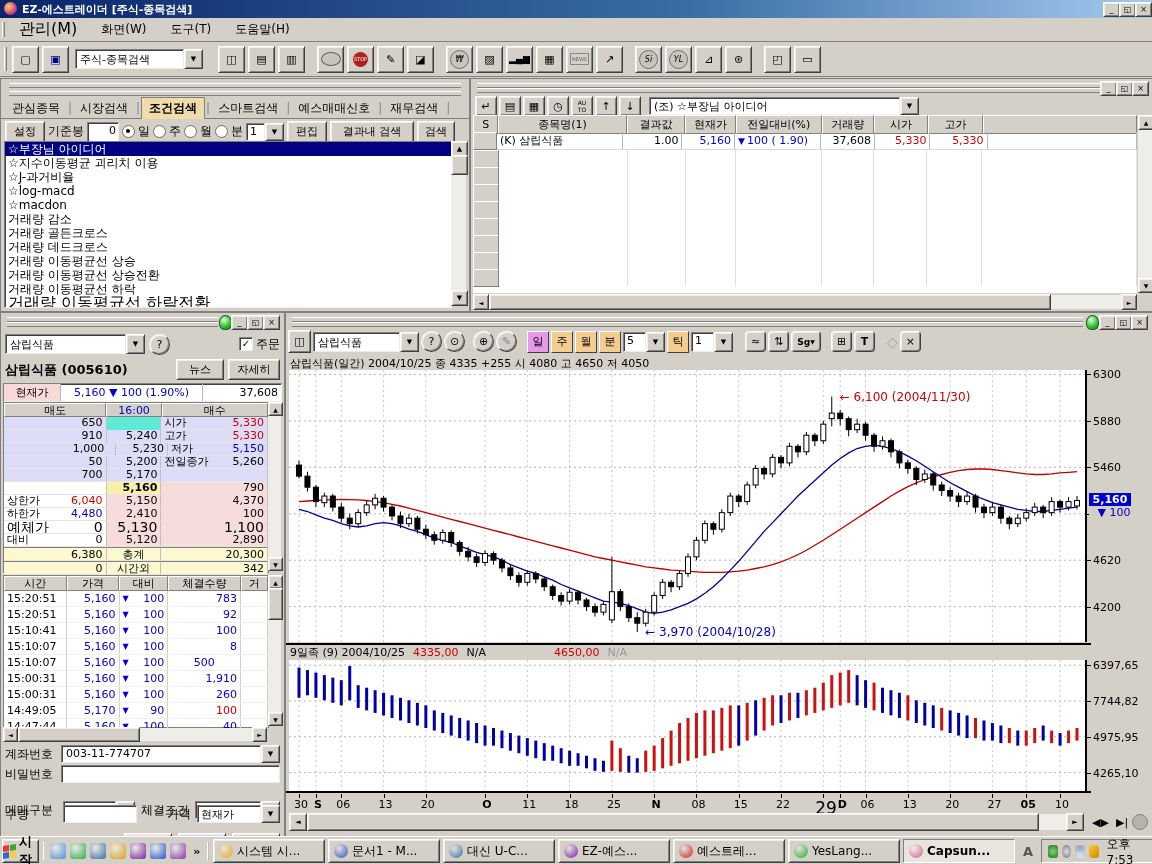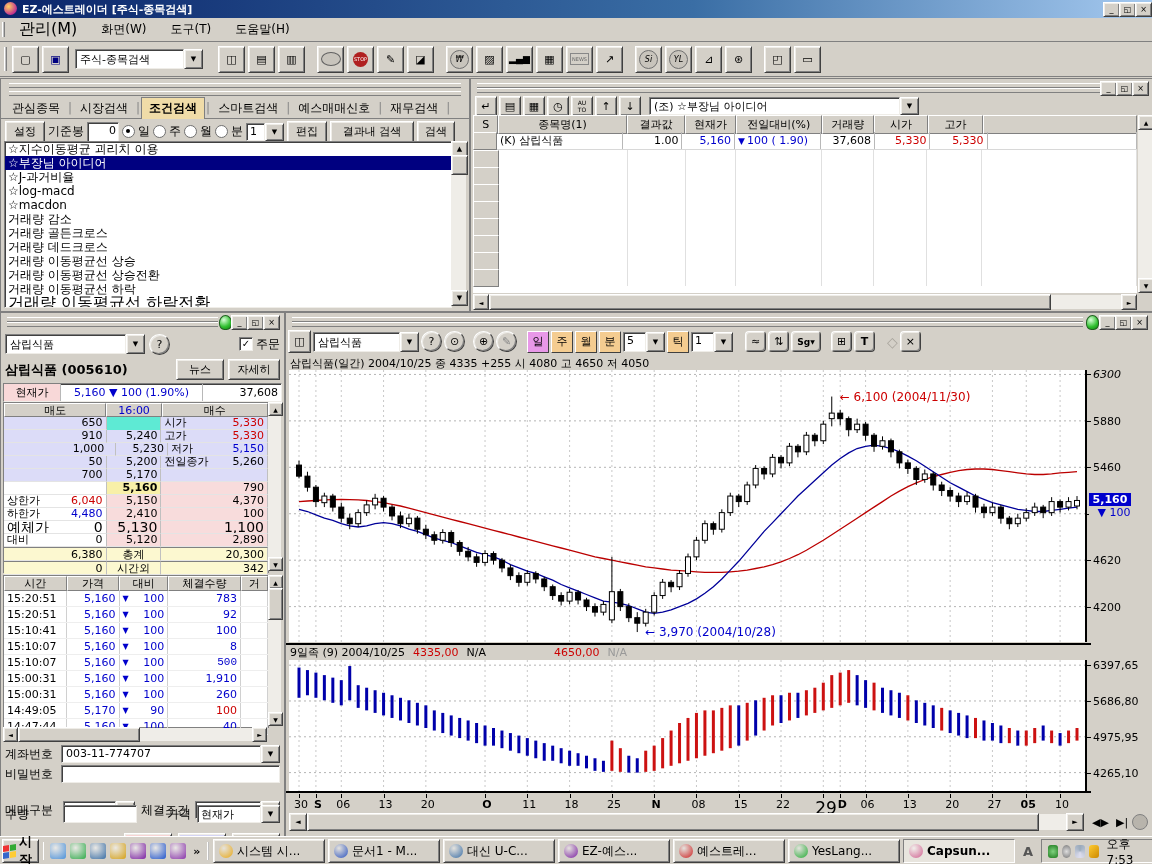--- a/index.html
+++ b/index.html
@@ -153,22 +153,22 @@
       <span class="combo" style="width:38px;height:18px">
         <span class="val" style="padding:1px 3px">1</span>
           <span class="drop">▼</span>
         </span>
       <span class="btn" style="width:38px;height:20px">편집</span>
       <span class="btn" style="width:82px;height:20px">결과내 검색</span>
       <span class="btn" style="width:36px;height:20px">검색</span>
     </div>
     <div class="sunk abs" style="left:3px;top:62px;width:446px;height:165px;overflow:hidden;padding:0">
       <div id="cond-list">
+          <div style="height: 14px; line-height: 14px; padding: 0px 3px; font-size: 12px; white-space: nowrap; background: rgb(0, 0, 128); color: rgb(255, 255, 255);">☆부장님 아이디어</div>
           <div style="height: 14px; line-height: 14px; padding: 0px 3px; font-size: 12px; white-space: nowrap;">☆지수이동평균 괴리치 이용</div>
-          <div style="height: 14px; line-height: 14px; padding: 0px 3px; font-size: 12px; white-space: nowrap; background: rgb(0, 0, 128); color: rgb(255, 255, 255);">☆부장님 아이디어</div>
           <div style="height: 14px; line-height: 14px; padding: 0px 3px; font-size: 12px; white-space: nowrap;">☆J-과거비율</div>
           <div style="height: 14px; line-height: 14px; padding: 0px 3px; font-size: 12px; white-space: nowrap;">☆log-macd</div>
           <div style="height: 14px; line-height: 14px; padding: 0px 3px; font-size: 12px; white-space: nowrap;">☆macdon</div>
           <div style="height: 14px; line-height: 14px; padding: 0px 3px; font-size: 12px; white-space: nowrap;">거래량 감소</div>
           <div style="height: 14px; line-height: 14px; padding: 0px 3px; font-size: 12px; white-space: nowrap;">거래량 골든크로스</div>
           <div style="height: 14px; line-height: 14px; padding: 0px 3px; font-size: 12px; white-space: nowrap;">거래량 데드크로스</div>
           <div style="height: 14px; line-height: 14px; padding: 0px 3px; font-size: 12px; white-space: nowrap;">거래량 이동평균선 상승</div>
           <div style="height: 14px; line-height: 14px; padding: 0px 3px; font-size: 12px; white-space: nowrap;">거래량 이동평균선 상승전환</div>
           <div style="height: 14px; line-height: 14px; padding: 0px 3px; font-size: 12px; white-space: nowrap;">거래량 이동평균선 하락</div>
           <div style="height: 14px; line-height: 14px; padding: 0px 3px; font-size: 16px; white-space: nowrap;">거래량 이동평균선 하락전환</div>
@@ -503,21 +503,21 @@
           <div style="width: 66px; padding: 0px 3px; border-right: 1px solid rgb(208, 208, 208); overflow: hidden; text-align: right; color: rgb(0, 0, 204);">8</div>
           <div style="width: 20px; padding: 0px 3px; border-right: 1px solid rgb(208, 208, 208); overflow: hidden; text-align: right;"></div>
         </div>
         <div style="display: flex; height: 15px; line-height: 15px; font-size: 11px; border-bottom: 1px solid rgb(238, 238, 238);">
           <div style="width: 56px; padding: 0px 3px; border-right: 1px solid rgb(208, 208, 208); overflow: hidden; text-align: left;">15:10:07</div>
           <div style="width: 46px; padding: 0px 3px; border-right: 1px solid rgb(208, 208, 208); overflow: hidden; text-align: right; color: rgb(0, 0, 204);">5,160</div>
           <div style="width: 42px; padding: 0px 3px; border-right: 1px solid rgb(208, 208, 208); overflow: hidden; text-align: right; display: flex;">
             <div style="color: rgb(0, 0, 204); font-size: 8px; line-height: 15px; display: inline-block;">▼</div>
             <div style="flex: 1 1 0%; text-align: right; color: rgb(0, 0, 204); display: inline-block;">100</div>
           </div>
-          <div style="width: 66px; padding: 0px 3px; border-right: 1px solid rgb(208, 208, 208); overflow: hidden; text-align: right; color: rgb(0, 0, 204); font-family: Liberation Mono, monospace;">500</div>
+          <div style="width: 66px; padding: 0px 3px; border-right: 1px solid rgb(208, 208, 208); overflow: hidden; text-align: center; color: rgb(0, 0, 204);">500</div>
           <div style="width: 20px; padding: 0px 3px; border-right: 1px solid rgb(208, 208, 208); overflow: hidden; text-align: right;"></div>
         </div>
         <div style="display: flex; height: 15px; line-height: 15px; font-size: 11px; border-bottom: 1px solid rgb(238, 238, 238);">
           <div style="width: 56px; padding: 0px 3px; border-right: 1px solid rgb(208, 208, 208); overflow: hidden; text-align: left;">15:00:31</div>
           <div style="width: 46px; padding: 0px 3px; border-right: 1px solid rgb(208, 208, 208); overflow: hidden; text-align: right; color: rgb(0, 0, 204);">5,160</div>
           <div style="width: 42px; padding: 0px 3px; border-right: 1px solid rgb(208, 208, 208); overflow: hidden; text-align: right; display: flex;">
             <div style="color: rgb(0, 0, 204); font-size: 8px; line-height: 15px; display: inline-block;">▼</div>
             <div style="flex: 1 1 0%; text-align: right; color: rgb(0, 0, 204); display: inline-block;">100</div>
           </div>
           <div style="width: 66px; padding: 0px 3px; border-right: 1px solid rgb(208, 208, 208); overflow: hidden; text-align: right; color: rgb(0, 0, 204);">1,910</div>
@@ -874,21 +874,21 @@
           <line x1="779.5434782608696" y1="127.15447154471545" x2="779.5434782608696" y2="140.4227642276423" stroke="#000" stroke-width="1"></line>
           <rect x="777.0434782608696" y="131.5772357723577" width="5" height="5.528455284552848" fill="#fff" stroke="#000" stroke-width="1"></rect>
           <line x1="788.0000000000001" y1="126.04878048780488" x2="788.0000000000001" y2="139.3170731707317" stroke="#000" stroke-width="1"></line>
           <rect x="785.5000000000001" y="130.47154471544715" width="5" height="5.528455284552848" fill="#fff" stroke="#000" stroke-width="1"></rect>
           <text x="550.7608695652175" y="30.536585365853657" fill="#cc0000" font-size="12">← 6,100 (2004/11/30)</text>
           <text x="356.26086956521743" y="266.0487804878049" fill="#0000cc" font-size="12">← 3,970 (2004/10/28)</text>
           <line x1="797" y1="0" x2="797" y2="272" stroke="#000" stroke-width="2"></line>
         </svg>
     </div>
     <div id="main-ylabels" class="abs" style="left:801px;top:57px;width:64px;height:272px">
-        <div style="position: absolute; left: 6px; top: -1.57724px; font-size: 11px; font-style: italic;">6300</div>
+        <div style="position: absolute; left: 6px; top: -1.57724px; font-size: 11px;">6300</div>
         <div style="position: absolute; left: 0px; top: 4.42276px; width: 4px; height: 1px; background: rgb(0, 0, 0);"></div>
         <div style="position: absolute; left: 6px; top: 44.8618px; font-size: 11px;">5880</div>
         <div style="position: absolute; left: 0px; top: 50.8618px; width: 4px; height: 1px; background: rgb(0, 0, 0);"></div>
         <div style="position: absolute; left: 6px; top: 91.3008px; font-size: 11px;">5460</div>
         <div style="position: absolute; left: 0px; top: 97.3008px; width: 4px; height: 1px; background: rgb(0, 0, 0);"></div>
         <div style="position: absolute; left: 6px; top: 137.74px; font-size: 11px;">5040</div>
         <div style="position: absolute; left: 0px; top: 143.74px; width: 4px; height: 1px; background: rgb(0, 0, 0);"></div>
         <div style="position: absolute; left: 6px; top: 184.179px; font-size: 11px;">4620</div>
         <div style="position: absolute; left: 0px; top: 190.179px; width: 4px; height: 1px; background: rgb(0, 0, 0);"></div>
         <div style="position: absolute; left: 6px; top: 230.618px; font-size: 11px;">4200</div>
@@ -1028,21 +1028,21 @@
           <line x1="762.6304347826087" y1="70.53846153846153" x2="762.6304347826087" y2="83.13461538461539" stroke="#cc1111" stroke-width="3"></line>
           <line x1="771.0869565217392" y1="73.0576923076923" x2="771.0869565217392" y2="85.65384615384616" stroke="#0000aa" stroke-width="3"></line>
           <line x1="779.5434782608696" y1="70.53846153846153" x2="779.5434782608696" y2="83.13461538461539" stroke="#cc1111" stroke-width="3"></line>
           <line x1="788.0000000000001" y1="68.01923076923077" x2="788.0000000000001" y2="80.61538461538461" stroke="#cc1111" stroke-width="3"></line>
           <line x1="797" y1="0" x2="797" y2="131" stroke="#000" stroke-width="2"></line>
         </svg>
     </div>
     <div id="sub-ylabels" class="abs" style="left:801px;top:347px;width:64px;height:131px">
         <div style="position: absolute; left: 6px; top: -0.843135px; font-size: 11px;">6397,65</div>
         <div style="position: absolute; left: 0px; top: 5.15687px; width: 4px; height: 1px; background: rgb(0, 0, 0);"></div>
-        <div style="position: absolute; left: 6px; top: 34.9728px; font-size: 11px;">5686,80</div>
+        <div style="position: absolute; left: 6px; top: 34.9728px; font-size: 11px;">7744,82</div>
         <div style="position: absolute; left: 0px; top: 40.9728px; width: 4px; height: 1px; background: rgb(0, 0, 0);"></div>
         <div style="position: absolute; left: 6px; top: 70.7887px; font-size: 11px;">4975,95</div>
         <div style="position: absolute; left: 0px; top: 76.7887px; width: 4px; height: 1px; background: rgb(0, 0, 0);"></div>
         <div style="position: absolute; left: 6px; top: 106.605px; font-size: 11px;">4265,10</div>
         <div style="position: absolute; left: 0px; top: 112.605px; width: 4px; height: 1px; background: rgb(0, 0, 0);"></div>
       </div>
     <div class="abs" style="left:0;top:478px;width:805px;height:2px;background:#000"></div>
 
     <div id="x-axis" class="abs" style="left:3px;top:481px;width:798px;height:18px">
         <div style="position: absolute; left: 10px; top: 0px; width: 1px; height: 4px; background: rgb(0, 0, 0);"></div>

